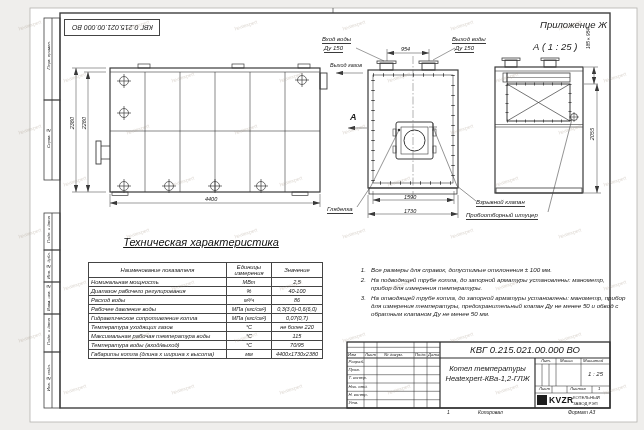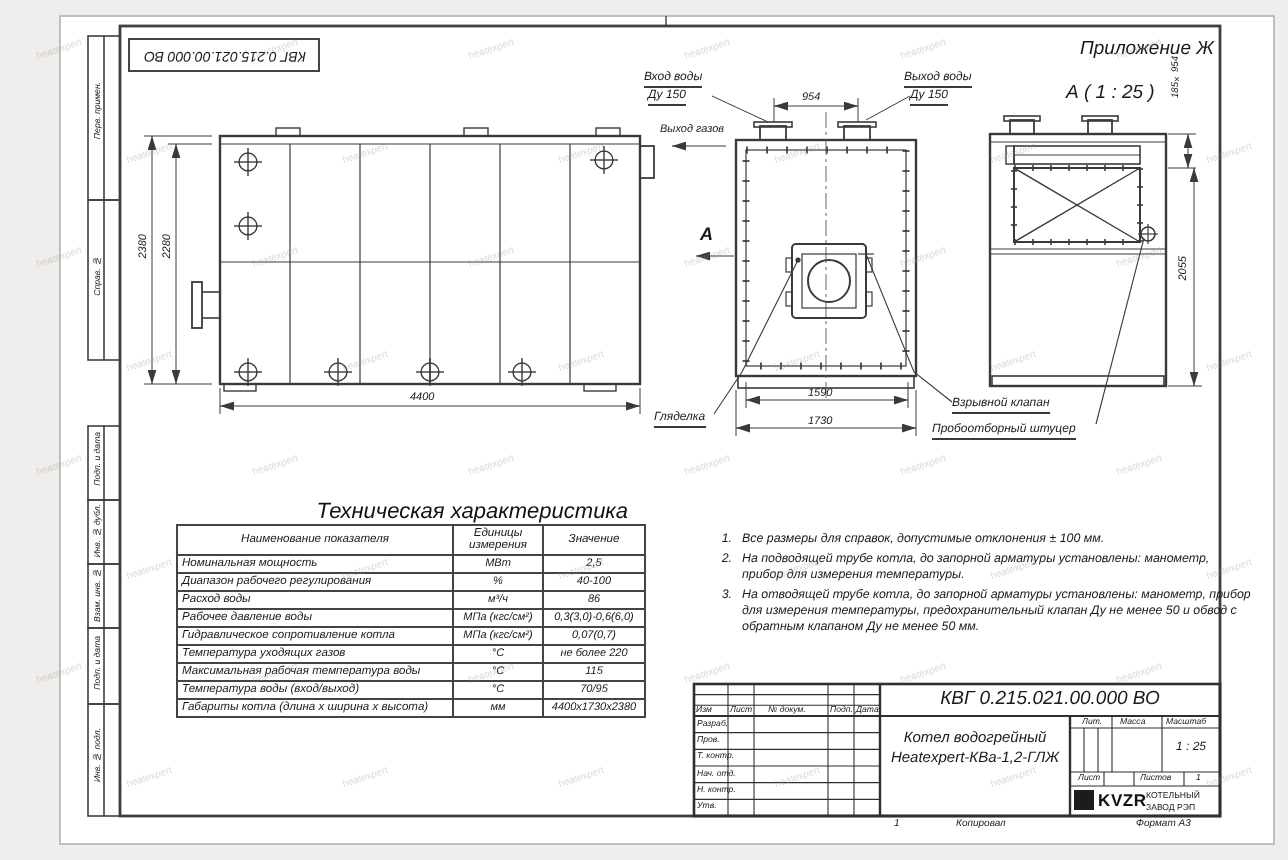--- a/index.html
+++ b/index.html
@@ -11,22 +11,22 @@
   .docbox{position:absolute;left:64px;top:19px;width:94px;height:15px;border:1px solid #444;
     display:flex;align-items:center;justify-content:center;background:#fff;}
   .docbox span{font-style:italic;font-size:7px;transform:rotate(180deg);color:#1a1a1a;}
   .spec{position:absolute;left:88px;top:262px;border-collapse:collapse;table-layout:fixed;}
   .spec td,.spec th{border:0.8px solid #444;font-style:italic;font-weight:normal;color:#1a1a1a;
     padding:1px 2px;overflow:hidden;}
   .spec th{font-size:5.8px;}
   .col-name{width:133px;font-size:5.8px;text-align:left;}
   .col-unit{width:40px;font-size:5.5px;text-align:center;}
   .col-val{width:46px;font-size:5.5px;text-align:center;}
-  .spec-title{position:absolute;left:88px;top:250px;width:226px;text-align:right;
-    font-style:italic;font-size:11px;color:#111;}
+  .spec-title{position:absolute;left:88px;top:236px;width:226px;text-align:center;
+    font-style:italic;font-size:11px;color:#111;text-decoration:underline;}
   .notes{position:absolute;left:358px;top:266px;width:268px;color:#1a1a1a;}
   .note{display:flex;gap:5px;font-style:italic;font-size:6.2px;line-height:1.3;margin-bottom:2px;}
   .note-num{width:8px;text-align:right;flex:none;}
   .wm{position:absolute;font-size:5px;color:rgba(165,150,135,0.38);transform:rotate(-18deg);
     white-space:nowrap;pointer-events:none;}
   .logo-sq{position:absolute;left:537px;top:395px;width:9.5px;height:9.5px;background:#1c1c1c;}
   .logo-txt{position:absolute;left:549px;top:394.5px;font-size:8.5px;font-weight:bold;
     color:#111;letter-spacing:0.3px;}
   .company{position:absolute;font-size:4.3px;color:#222;white-space:nowrap;}
 </style>
@@ -346,21 +346,21 @@
 <span class="lbl" style="left:428px;top:353.3px;font-size:4.3px;">Дата</span>
 
 <span class="lbl" style="left:348.5px;top:359.8px;font-size:4.3px;">Разраб.</span>
 <span class="lbl" style="left:348.5px;top:368.1px;font-size:4.3px;">Пров.</span>
 <span class="lbl" style="left:348.5px;top:376.4px;font-size:4.3px;">Т. контр.</span>
 <span class="lbl" style="left:348.5px;top:384.8px;font-size:4.3px;">Нач. отд.</span>
 <span class="lbl" style="left:348.5px;top:393.1px;font-size:4.3px;">Н. контр.</span>
 <span class="lbl" style="left:348.5px;top:401.4px;font-size:4.3px;">Утв.</span>
 
 <span class="lbl" style="left:440px;top:344.5px;width:170px;text-align:center;font-size:9.5px;">КВГ 0.215.021.00.000 ВО</span>
-<span class="lbl" style="left:440px;top:365px;width:95px;text-align:center;font-size:7.5px;">Котел водогрейный</span>
+<span class="lbl" style="left:440px;top:365px;width:95px;text-align:center;font-size:7.5px;">Котел температуры</span>
 <span class="lbl" style="left:440px;top:375px;width:95px;text-align:center;font-size:7.5px;">Heatexpert-КВа-1,2-ГЛЖ</span>
 
 <span class="lbl" style="left:541px;top:359px;font-size:4.3px;">Лит.</span>
 <span class="lbl" style="left:560px;top:359px;font-size:4.3px;">Масса</span>
 <span class="lbl" style="left:583px;top:359px;font-size:4.3px;">Масштаб</span>
 <span class="lbl" style="left:581px;top:371px;width:29px;text-align:center;font-size:6px;">1 : 25</span>
 
 <span class="lbl" style="left:539px;top:387.2px;font-size:4.3px;">Лист</span>
 <span class="lbl" style="left:570px;top:387.2px;font-size:4.3px;">Листов</span>
 <span class="lbl" style="left:598px;top:387.2px;font-size:4.3px;">1</span>

